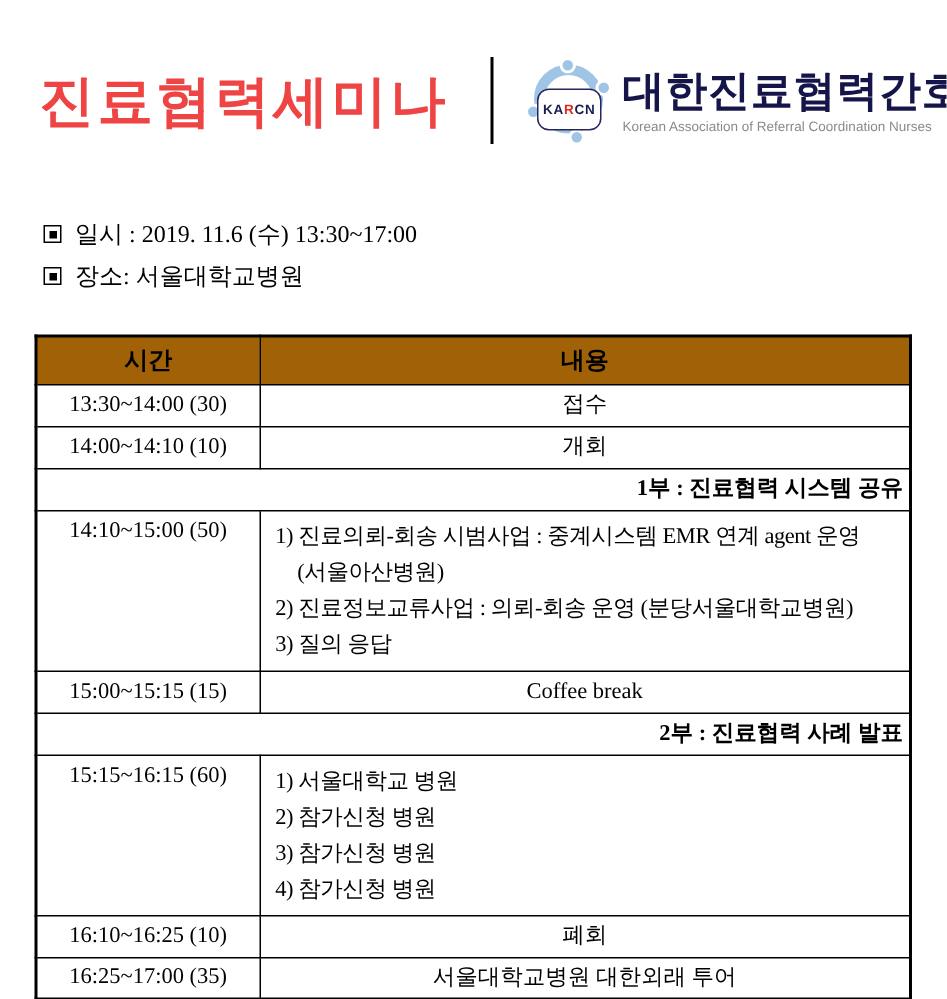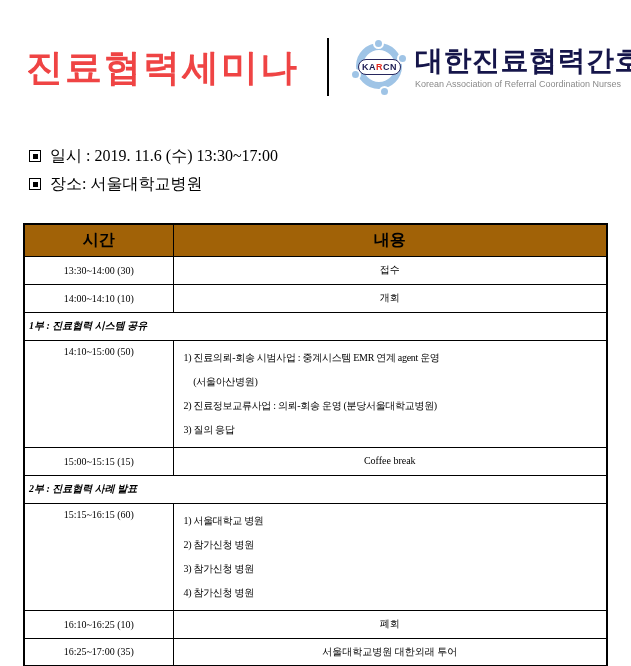--- a/index.html
+++ b/index.html
@@ -35,21 +35,21 @@
   .ring-dot {
     position: absolute; width: 11px; height: 11px; border-radius: 50%;
     background: #9fc4e6; border: 2px solid #fff;
   }
   .dot-top    { left: 22px; top: -1px; }
   .dot-right  { right: -1px; top: 14px; }
   .dot-bottom { left: 28px; bottom: -2px; }
   .dot-left   { left: -1px; top: 30px; }
   .karcn-pill {
     position: absolute; left: 7px; top: 20px;
-    min-width: 42px; height: 16px; padding: 0 3px;
+    min-width: 42px; height: 28px; padding: 0 3px;
     background: #fff; border: 1px solid #27275e; border-radius: 8px;
     display: flex; align-items: center; justify-content: center;
     font-family: "Liberation Sans", "DejaVu Sans", sans-serif;
     font-weight: bold; font-size: 9px; letter-spacing: .5px; color: #1b1b52;
   }
   .karcn-pill .red { color: #e02a20; }
   .logo-text { margin-left: 8px; }
   .org-name-ko {
     font-family: "Liberation Sans", "DejaVu Sans", sans-serif;
     font-weight: 800; font-size: 28px; letter-spacing: .5px;
@@ -75,31 +75,31 @@
     border-collapse: collapse; table-layout: fixed;
     width: 585px; margin: 25px 0 0 23px;
     border: 2px solid #000;
   }
   .agenda col.c-time { width: 149px; }
   .agenda th, .agenda td { border: 1px solid #000; }
   .agenda th {
     background: #a16207; height: 32px;
     font-size: 16px; font-weight: bold; text-align: center;
   }
-  .agenda td { font-size: 10px; padding: 3px 4px; vertical-align: middle; }
+  .agenda td { font-size: 15px; padding: 3px 4px; vertical-align: middle; }
   .time-cell { text-align: center; white-space: nowrap; }
   .content-cell.center { text-align: center; }
   .content-cell.left { text-align: left; padding-left: 10px; padding-right: 4px; letter-spacing: -0.3px; }
   .content-cell .content-line { line-height: 22px; white-space: pre; }
   tr.simple td { height: 28px; }
   tr.simple .content-line, .section-cell { line-height: 20px; }
   tr.multi td { vertical-align: top; padding-top: 5px; padding-bottom: 5px; margin-top: 34px; }
   tr.multi .content-line { line-height: 24px; }
   .section-cell {
-    text-align: left; font-weight: bold; height: 28px; font-size: 16px; font-style: italic;
+    text-align: right; font-weight: bold; height: 28px; font-size: 16px;
   }
 </style>
 </head>
 <body>
 
 <div class="page">
 
   <header class="doc-header">
     <h1 class="doc-title">진료협력세미나</h1>
     <div class="header-divider"></div>

